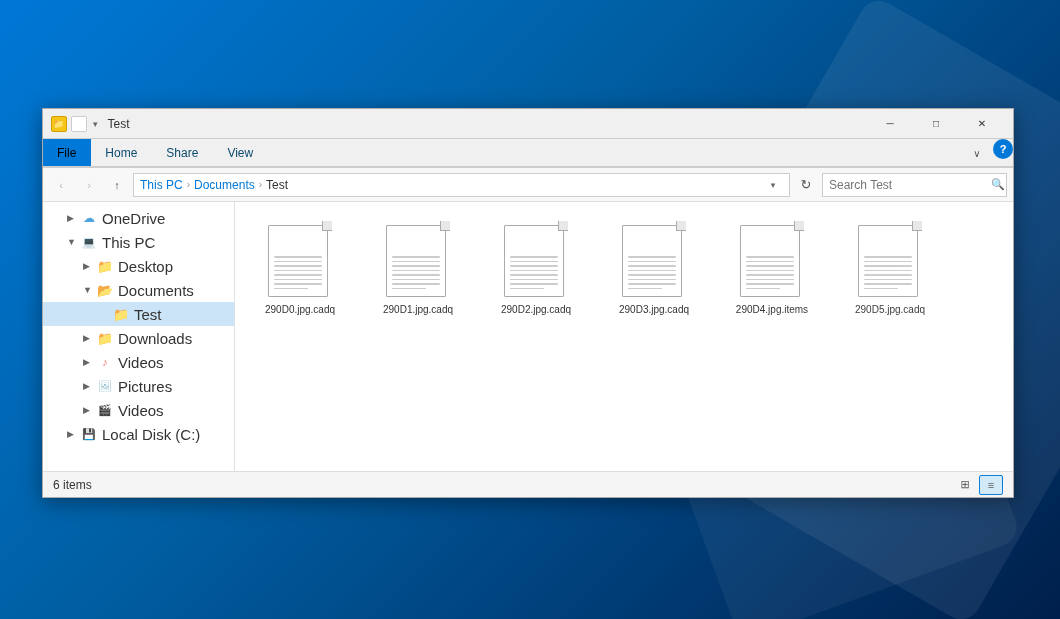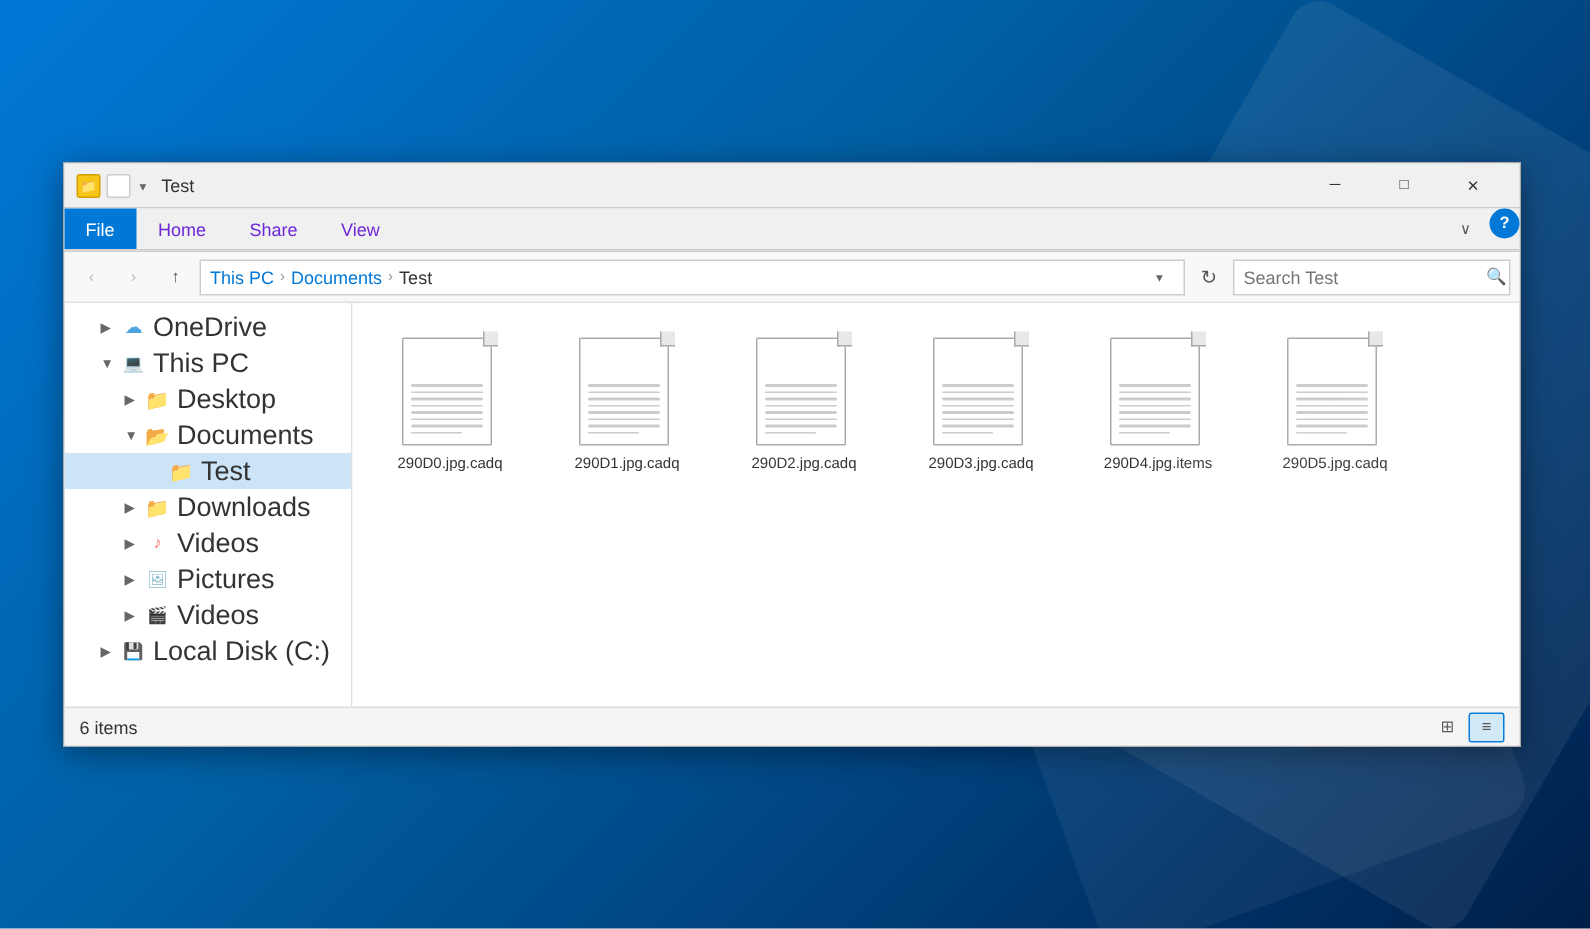--- a/index.html
+++ b/index.html
@@ -103,26 +103,26 @@
       display: flex;
       height: 28px;
       background: #f0f0f0;
       border-bottom: 1px solid #ccc;
     }
     .ribbon-tab {
       padding: 0 14px;
       display: flex; align-items: center;
       font-size: 12px;
       cursor: pointer;
-      color: #6d28d9;
+      color: #0c4a6e;
       border-right: 1px solid transparent;
     }
     .ribbon-tab.active {
       background: #0078d7;
-      color: #ffffff;
+      color: #000000;
     }
 
     
     .address-bar {
       height: 34px;
       background: #f8f8f8;
       border-bottom: 1px solid #ddd;
       display: flex;
       align-items: center;
       padding: 0 6px;
@@ -231,21 +231,21 @@
     .icon-cloud { color: #4da3e0; font-size: 12px; }
     .icon-pc { color: #555; font-size: 11px; }
     .icon-folder { color: #f0c040; font-size: 13px; }
     .icon-folder-special { color: #f0c040; font-size: 13px; }
     .icon-folder-blue { color: #6baed6; font-size: 13px; }
     .icon-folder-yellow { color: #f5c518; font-size: 13px; }
     .icon-music { color: #f77; font-size: 11px; }
     .icon-picture { color: #8bc; font-size: 11px; }
     .icon-video { color: #888; font-size: 11px; }
     .icon-hdd { color: #777; font-size: 11px; }
-    .sidebar-label { font-size: 18px; }
+    .sidebar-label { font-size: 15px; }
 
     
     .content {
       flex: 1;
       background: #fff;
       overflow-y: auto;
       padding: 10px;
       display: flex;
       flex-wrap: wrap;
       align-content: flex-start;

